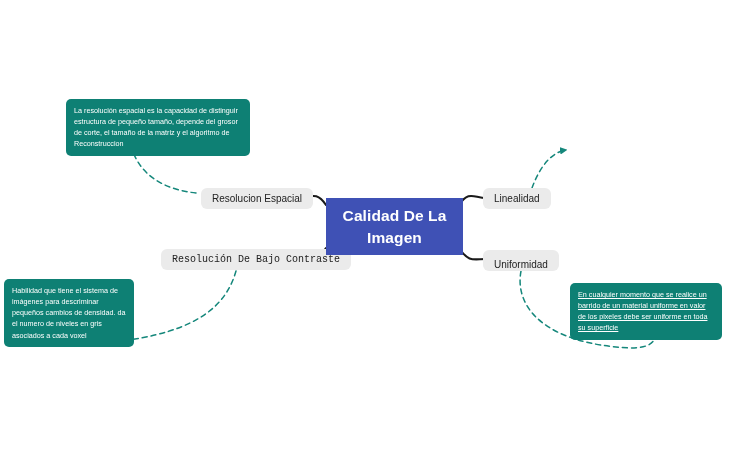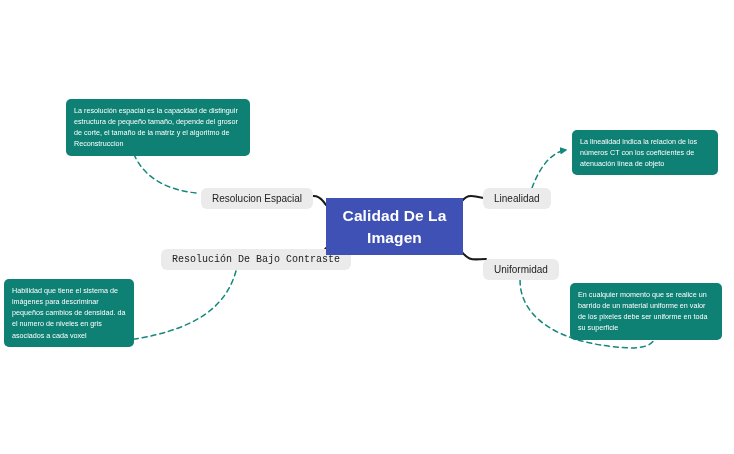--- a/index.html
+++ b/index.html
@@ -61,38 +61,38 @@
     justify-content: center;
     white-space: nowrap;
     padding: 0 11px;
     height: 21px;
     box-sizing: border-box;
     z-index: 4;
   }
   .branch-tl { left: 201px; top: 188px; }
   .branch-bl { left: 161px; top: 249px; font-family: Liberation Mono, monospace; }
   .branch-tr { left: 483px; top: 188px; align-items: center; }
-  .branch-br { left: 483px; top: 259px; }
+  .branch-br { left: 483px; top: 250px; align-items: flex-end; }
 
   
   .note {
     position: absolute;
     background: #0e8074;
     color: #ffffff;
     border-radius: 5px;
     font-size: 7.2px;
     line-height: 1.55;
     padding: 6px 8px;
     box-sizing: border-box;
     z-index: 3;
   }
   .note-1 { left: 66px;  top: 99px;  width: 184px; }
   .note-2 { left: 572px; top: 130px; width: 146px; }
   .note-3 { left: 4px;   top: 279px; width: 130px; }
-  .note-4 { left: 570px; top: 283px; width: 152px; }
+  .note-4 { left: 570px; top: 283px; width: 152px; text-decoration: underline; }
 </style>
 </head>
 <body>
 
 <div id="canvas">
 
   <svg id="edges" viewBox="0 0 734 454" xmlns="http://www.w3.org/2000/svg">
     <defs>
       <marker id="arrow-teal" viewBox="0 0 10 10" refX="8" refY="5" markerWidth="5" markerHeight="5" orient="auto-start-reverse">
         <path d="M 0 0 L 10 5 L 0 10 z" fill="#15877b"></path>
@@ -124,17 +124,16 @@
     <span>Resolución De Bajo Contraste</span>
   </div>
   <div class="branch branch-tr">
     <span>Linealidad</span>
   </div>
   <div class="branch branch-br">
     <span>Uniformidad</span>
   </div>
 
   <div class="note note-1">La resolución espacial es la capacidad de distinguir estructura de pequeño tamaño, depende del grosor de corte, el tamaño de la matriz y el algoritmo de Reconstruccion</div>
-  <div class="note note-2">La linealidad indica la relacion de los números CT con los coeficientes de atenuación línea de objeto</div>
   <div class="note note-3">Habilidad que tiene el sistema de imágenes para descriminar pequeños cambios de densidad. da el numero de niveles en gris asociados a cada voxel</div>
   <div class="note note-4">En cualquier momento que se realice un barrido de un material uniforme en valor de los pixeles debe ser uniforme en toda su superficie</div>
 
 </div>
 
 </body></html>

